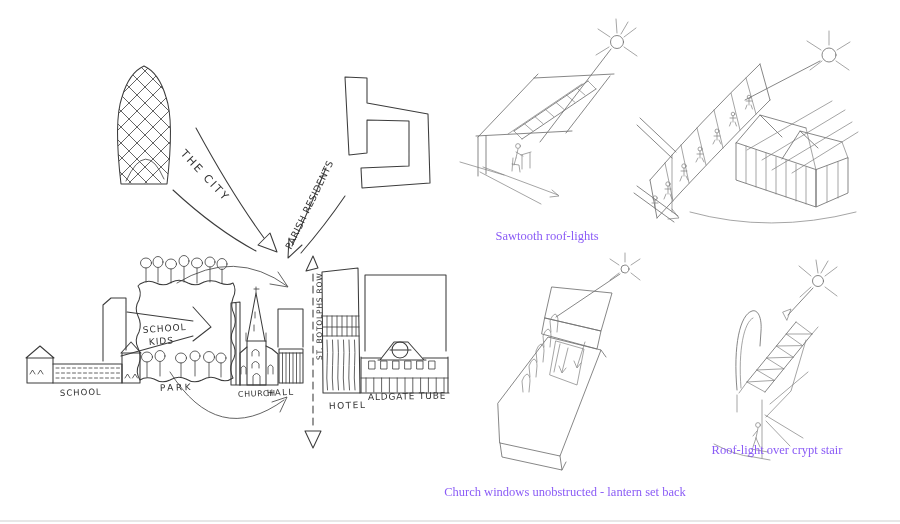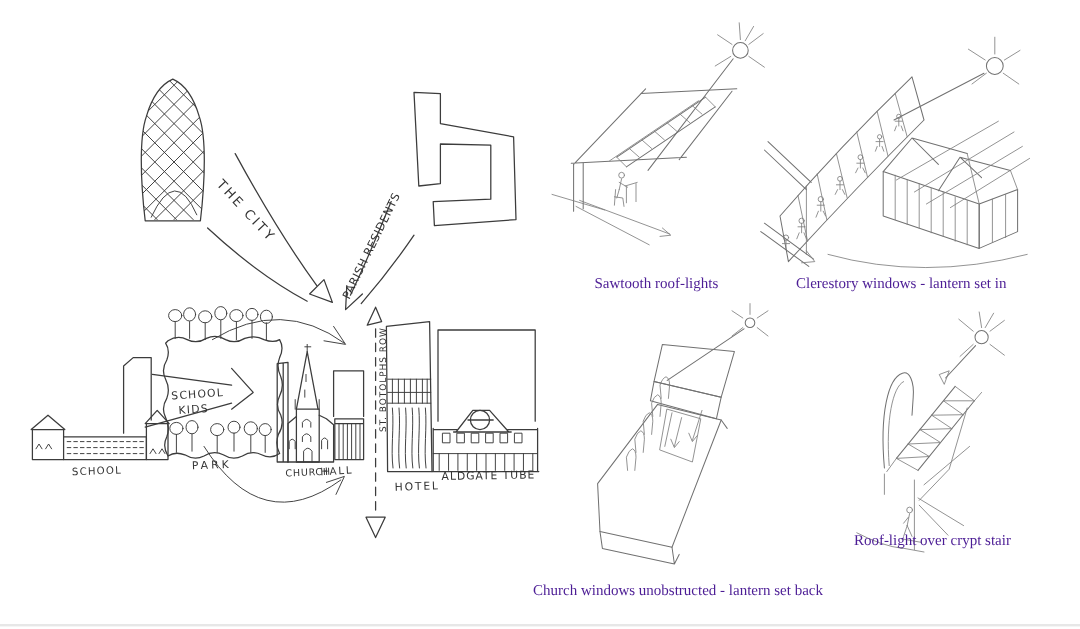--- a/index.html
+++ b/index.html
@@ -4,21 +4,21 @@
 <style>
   html,body{margin:0;padding:0;background:#fff;}
   #canvas{position:relative;width:900px;height:524px;background:#ffffff;overflow:hidden;
           font-family:"Liberation Serif",serif;}
   svg{position:absolute;left:0;top:0;}
   .ink{stroke:#3c3c3c;fill:none;stroke-width:1.05;stroke-linecap:round;stroke-linejoin:round;}
   .ink2{stroke:#3c3c3c;fill:none;stroke-width:.8;stroke-linecap:round;stroke-linejoin:round;}
   .pencil{stroke:#717171;fill:none;stroke-width:.85;stroke-linecap:round;stroke-linejoin:round;}
   .pencil2{stroke:#7e7e7e;fill:none;stroke-width:.7;stroke-linecap:round;stroke-linejoin:round;}
   .hand{font-family:"DejaVu Sans",sans-serif;fill:#333;stroke:none;}
-  .caption{position:absolute;color:#4c1d95;white-space:nowrap;transform:translateX(-50%);
+  .caption{position:absolute;color:#8b5cf6;white-space:nowrap;transform:translateX(-50%);
            font-family:"Liberation Serif",serif;}
   .cap-left{font-size:13.5px;}
   .cap-right{font-size:12.5px;}
   .scan-edge{position:absolute;left:0;right:0;top:520px;height:2px;background:#e7e7e7;}
 </style>
 </head>
 <body>
 
 <div id="canvas">
 
@@ -272,20 +272,19 @@
       <circle cx="758" cy="425" r="2.4"></circle>
       <path d="M758,428 L756,438 M757,431 L753,436 M756,438 L753,447 M756,438 L760,447 M751,449 L768,452 M748,456 L770,460"></path>
     </g>
     <path class="pencil2" d="M714,444 Q735,455 752,457"></path>
   </g>
 </svg>
 
 
 <div class="caption cap-right" style="left:547px;top:229px;">Sawtooth roof-lights</div>
 
-<div class="caption cap-right" style="left:751px;top:229px;">Clerestory windows - lantern set in</div>
 
 <div class="caption cap-right" style="left:565px;top:471px;margin-top:14px;">Church windows unobstructed - lantern set back</div>
 
 <div class="caption cap-right" style="left:777px;top:443px;">Roof-light over crypt stair</div>
 
 <div class="scan-edge"></div>
 </div>
 
 </body></html>

